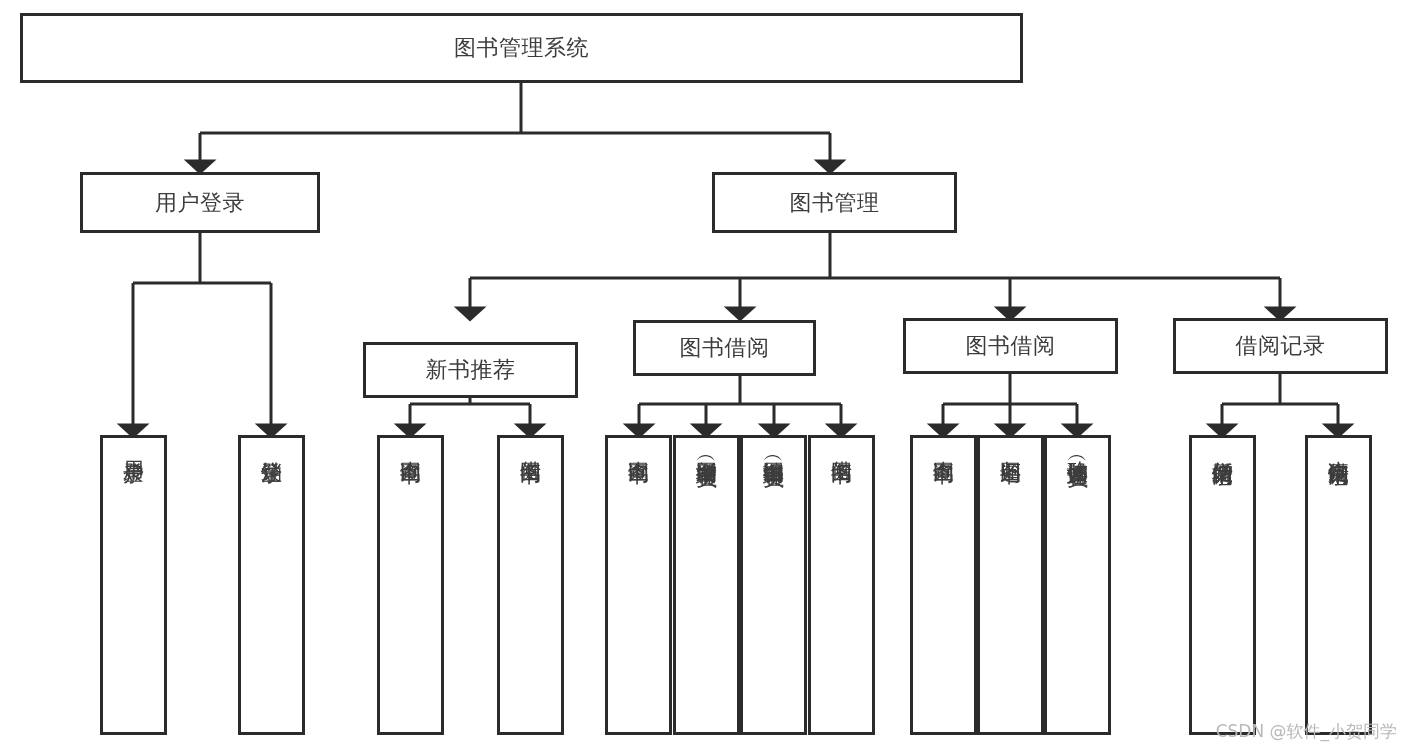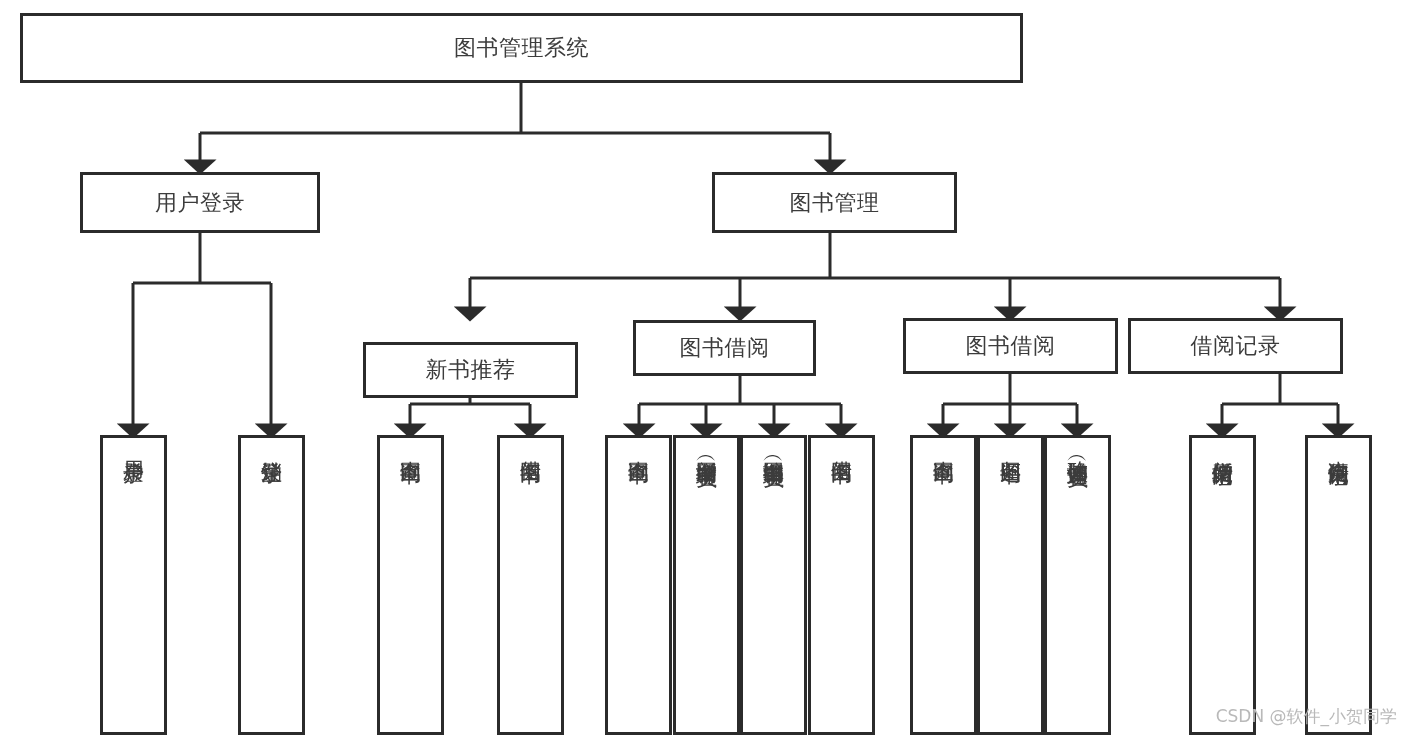--- a/index.html
+++ b/index.html
@@ -56,21 +56,21 @@
     writing-mode: vertical-rl;
     text-orientation: upright;
     font-size: 21px;
     line-height: 1.05;
     letter-spacing: 1px;
     white-space: nowrap;
   }
   .watermark {
     position: absolute;
     right: 8px;
-    bottom: 19px;
+    bottom: 4px;
     color: #b9b9b9;
     font-size: 17px;
     white-space: nowrap;
     z-index: 5;
     font-family: "DejaVu Sans", "Liberation Sans", sans-serif;
   }
 </style>
 </head>
 <body>
 
@@ -146,21 +146,21 @@
   </div>
 
   <div class="node horiz" style="left:633px; top:320px; width:183px; height:56px;">
     <span class="node-label">图书借阅</span>
   </div>
 
   <div class="node horiz" style="left:903px; top:318px; width:215px; height:56px;">
     <span class="node-label">图书借阅</span>
   </div>
 
-  <div class="node horiz" style="left:1128px; top:318px; width:215px; height:56px;">
+  <div class="node horiz" style="left:1173px; top:318px; width:215px; height:56px;">
     <span class="node-label">借阅记录</span>
   </div>
 
   <div class="node vert" style="left:100px; top:435px; width:67px; height:300px;">
     <span class="node-label">用户登录</span>
   </div>
 
   <div class="node vert" style="left:238px; top:435px; width:67px; height:300px;">
     <span class="node-label">注销登录</span>
   </div>

